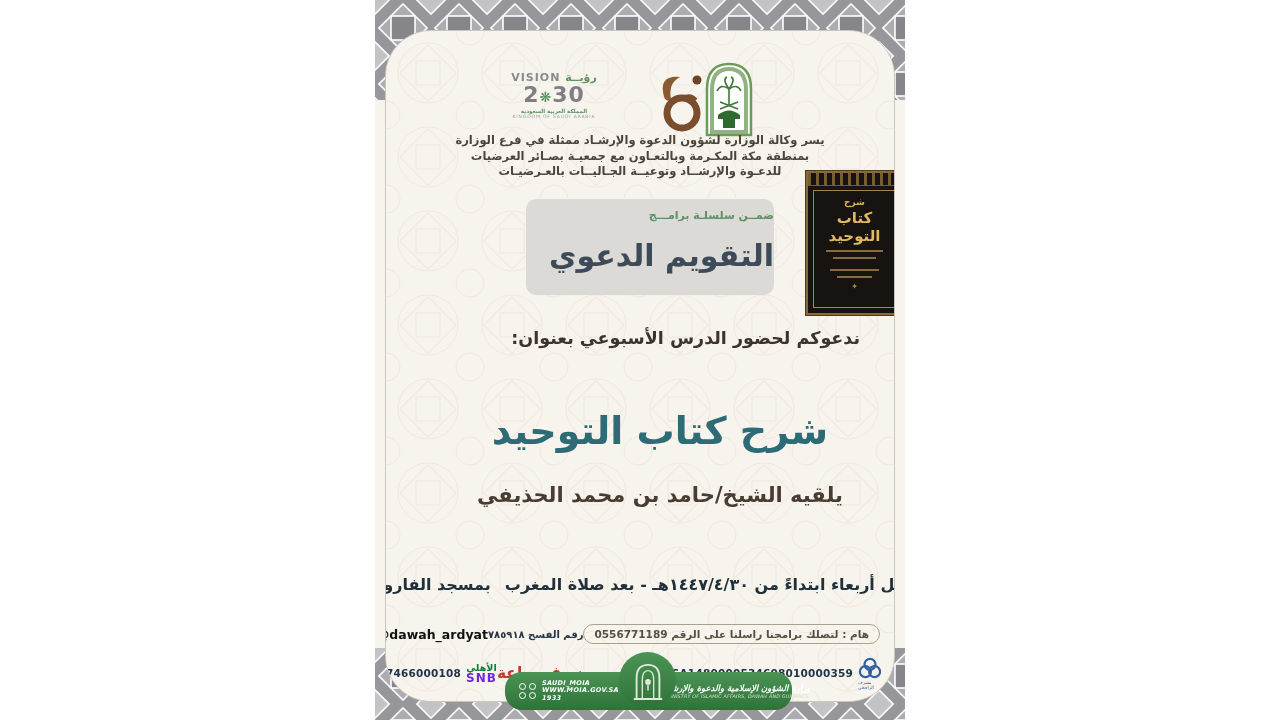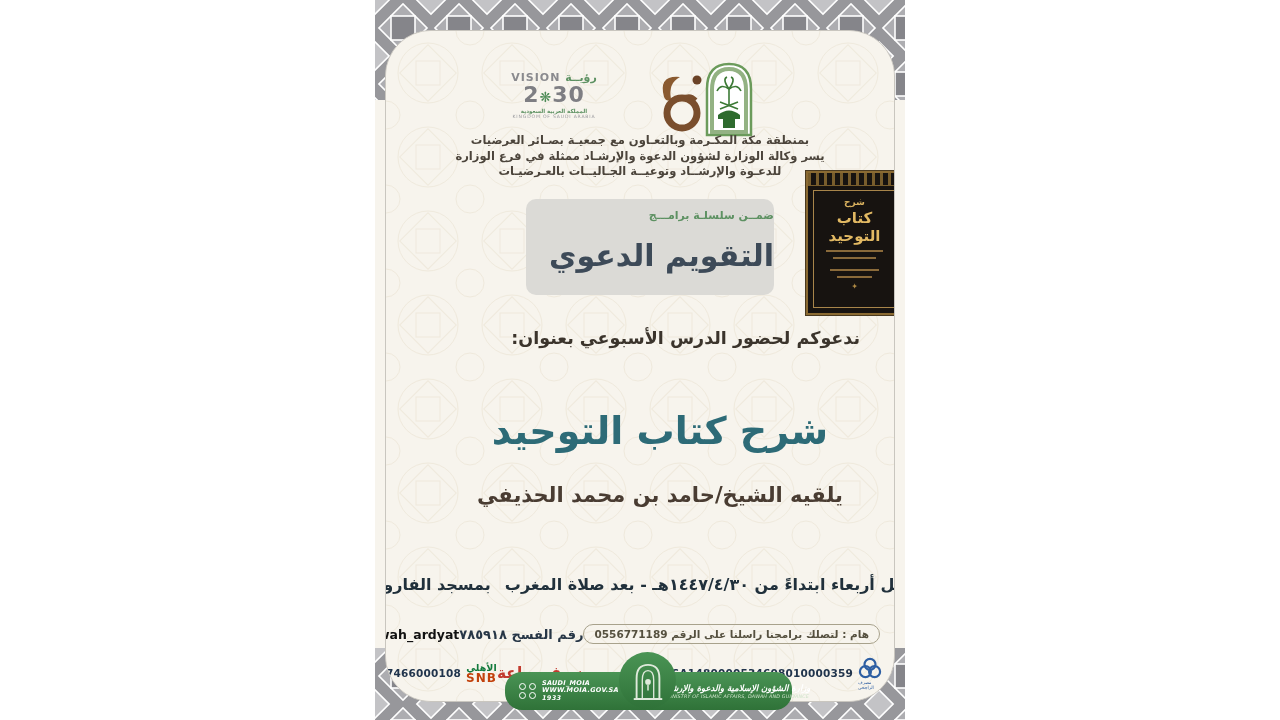--- a/index.html
+++ b/index.html
@@ -63,34 +63,34 @@
   
   .schedule { position:absolute; top:527px; left:0; right:0; height:52px; display:flex; direction:rtl;
               align-items:center; justify-content:center; gap:7px; }
   .schedule .txt { font-size:16px; font-weight:700; color:#20303b; white-space:nowrap; }
 
   
   .contact { position:absolute; top:588px; left:12px; right:14px; height:30px; display:flex; direction:rtl;
              align-items:center; justify-content:space-between; }
   .pill { border:1.2px solid #a8a28c; border-radius:13px; padding:3px 10px; font-size:10.5px; font-weight:700;
           color:#55503f; direction:rtl; white-space:nowrap; }
-  .permit { font-size:13px; font-weight:700; color:#273646; direction:rtl; white-space:nowrap; }
+  .permit { font-size:10px; font-weight:700; color:#273646; direction:rtl; white-space:nowrap; }
   .xhandle { direction:ltr; display:flex; align-items:center; gap:5px; font-size:12.5px; font-weight:700; color:#111; }
 
   
   .banks { position:absolute; top:622px; left:12px; right:12px; height:40px; display:flex; direction:rtl;
            align-items:center; justify-content:space-between; }
   .bank-group { display:flex; direction:ltr; align-items:center; gap:5px; }
   .iban { font-size:10.5px; font-weight:700; color:#20344c; letter-spacing:.2px; white-space:nowrap; }
   .duration { font-size:15.5px; font-weight:700; color:#c23a2e; direction:rtl; white-space:nowrap; }
   .rajhi-wrap { display:flex; flex-direction:column; align-items:center; }
   .rajhi-cap { font-size:4.5px; color:#2e5fa3; margin-top:1px; }
   .snb { text-align:center; line-height:10px; }
   .snb .a1 { font-size:9.5px; font-weight:700; color:#127a3c; direction:rtl; }
-  .snb .a2 { font-size:12px; font-weight:800; color:#c2410c; letter-spacing:1px; }
+  .snb .a2 { font-size:12px; font-weight:800; color:#6d28d9; letter-spacing:1px; }
 
   
   .footer-bar { position:absolute; left:130px; top:672px; width:287px; height:38px; border-radius:17px;
                 background:linear-gradient(180deg,#4a9455,#2f7238); z-index:4; display:flex; align-items:center;
                 justify-content:space-between; padding:0 14px;font-style:italic; }
   .emblem-circle { position:absolute; left:244px; top:652px; width:57px; height:57px; border-radius:50%;
                    background:linear-gradient(180deg,#4a9455,#2f7238); z-index:5; display:flex; align-items:center; justify-content:center; }
   .foot-left { display:flex; align-items:center; gap:5px; }
   .social-grid { display:grid; grid-template-columns:8px 8px; grid-gap:2px; }
   .social-dot { width:7px; height:7px; border:1px solid #ffffff; border-radius:50%; }
@@ -176,22 +176,22 @@
                 <path d="M27,30 q7,-10 2,-12"></path>
               <line x1="18" y1="50" x2="36" y2="43"></line>
                 <line x1="36" y1="50" x2="18" y2="43"></line>
             </g>
             <path d="M16,56 Q27,47 38,56 L38,60 L16,60 Z" fill="#2e6b2e"></path>
             <rect x="21" y="60" width="12" height="9" fill="#2e6b2e"></rect>
           </svg>
         </div>
 
         <div class="intro">
+          <div>يسر وكالة الوزارة لشؤون الدعوة والإرشـاد ممثلة في فرع الوزارة</div>
           <div>بمنطقة مكة المكـرمة وبالتعـاون مع جمعيـة بصـائر العرضيات</div>
-          <div>يسر وكالة الوزارة لشؤون الدعوة والإرشـاد ممثلة في فرع الوزارة</div>
           <div>للدعـوة والإرشــاد وتوعيــة الجـاليــات بالعـرضيـات</div>
         </div>
 
         <div class="series-box">
           <div class="series-label">ضمــن سلسلـة برامـــج</div>
           <div class="series-title">التقويم الدعوي</div>
         </div>
 
         <div class="book">
           <div class="book-spine"></div>

